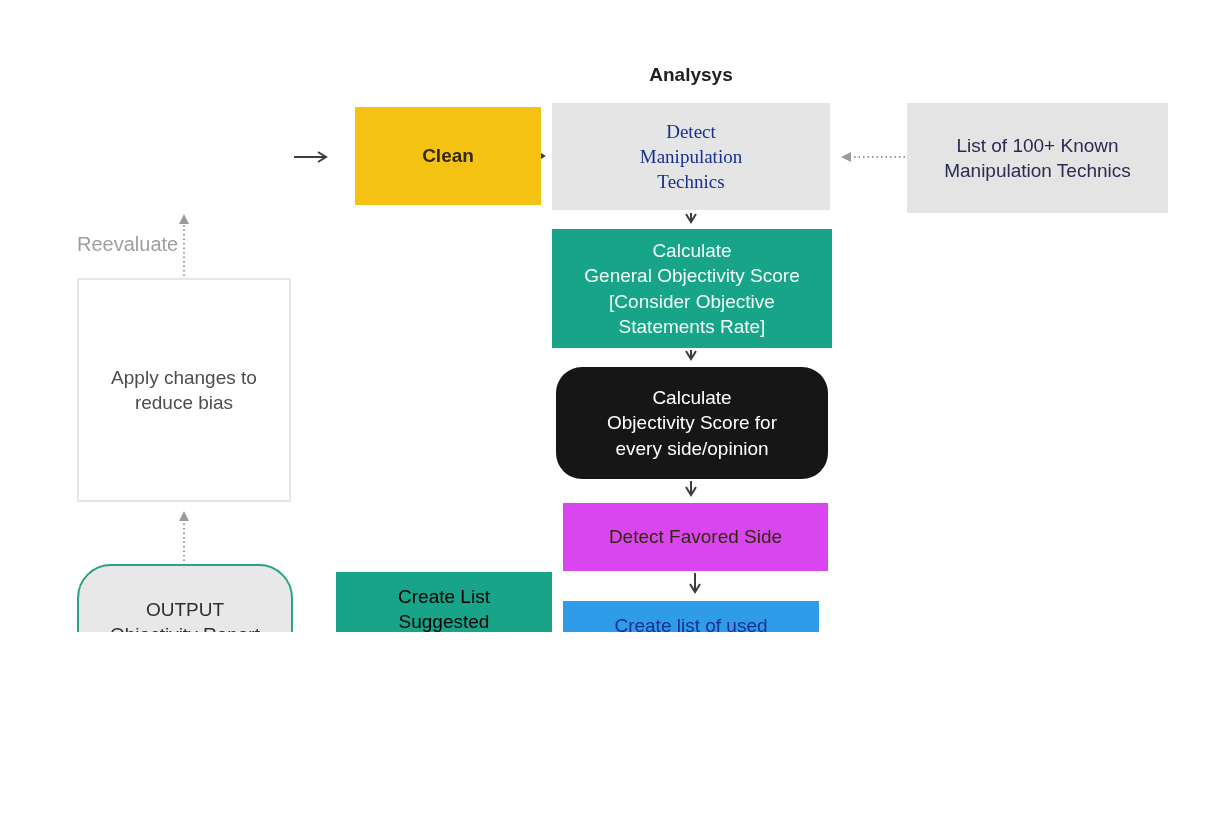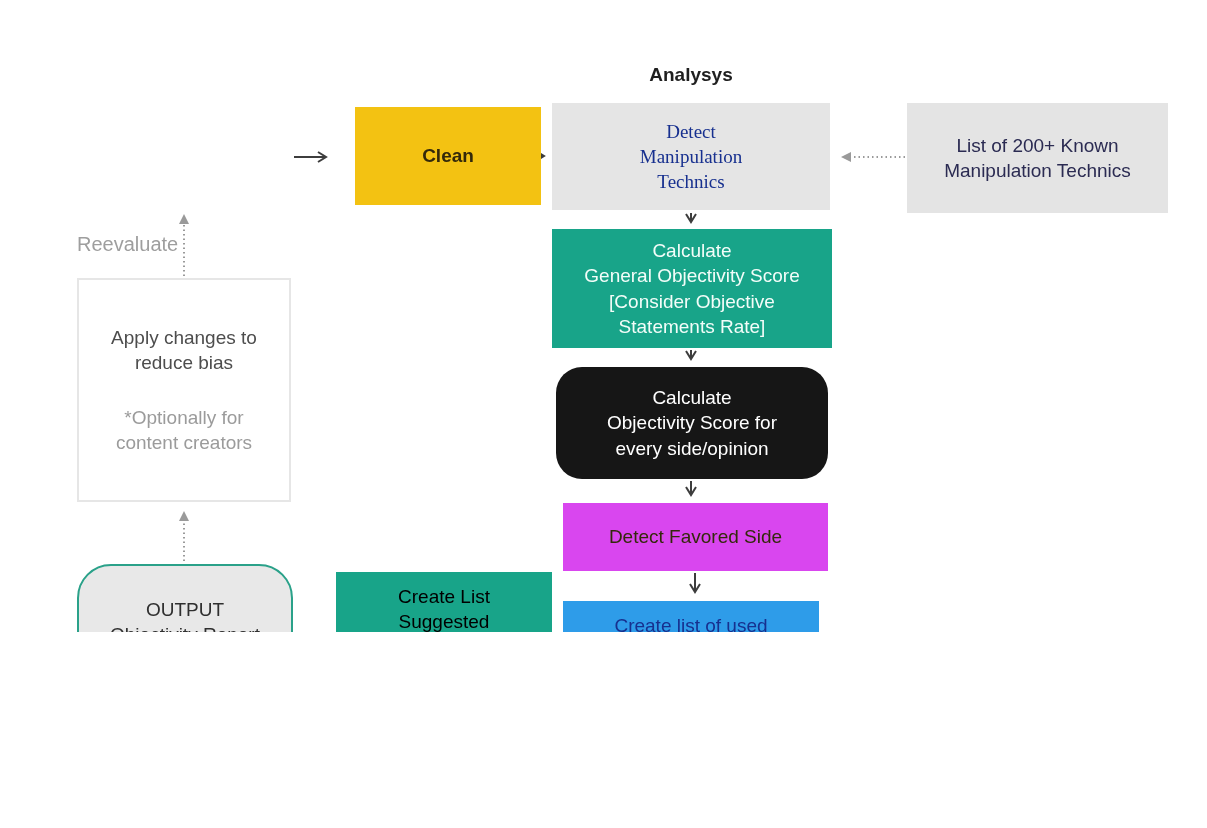--- a/index.html
+++ b/index.html
@@ -132,21 +132,21 @@
     <span class="t-bold">Clean</span>
   </div>
 
   <div class="node n-detect">
     <span>Detect
 Manipulation
 Technics</span>
   </div>
 
   <div class="node n-knownlist">
-    <span>List of 200+ Known
+    <span>List of 100+ Known
 Manipulation Technics</span>
   </div>
 
   <div class="node n-genscore">
     <span>Calculate
 General Objectivity Score
 [Consider Objective
 Statements Rate]</span>
   </div>
 
@@ -177,17 +177,15 @@
   <div class="node n-output">
     <span>OUTPUT
 Objectivity Report
 with graphs
 and charts</span>
   </div>
 
   <div class="node n-apply">
     <span>Apply changes to
 reduce bias</span>
-    <span class="t-note">*Optionally for
-content creators</span>
   </div>
 
 </div>
 
 </body></html>

